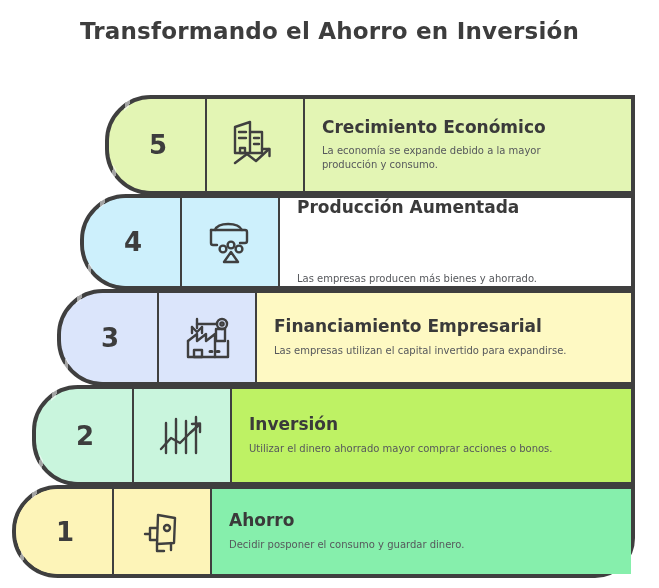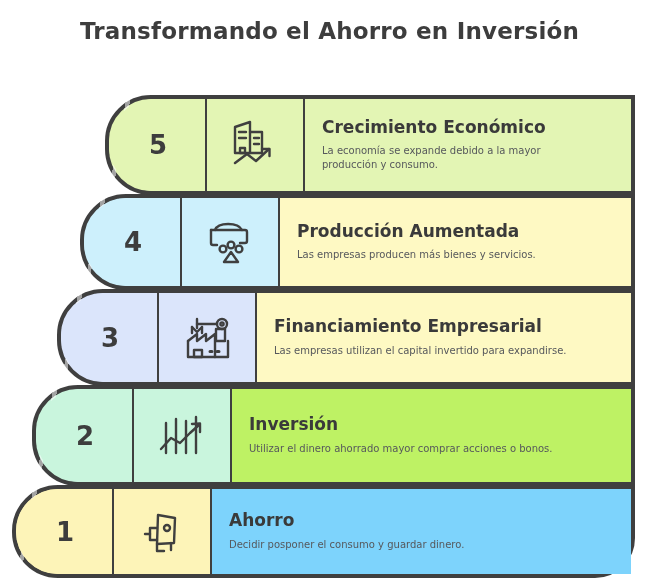--- a/index.html
+++ b/index.html
@@ -195,23 +195,23 @@
           <path d="M7 13 v13 a2 2 0 0 0 2 2 h4"></path>
           <path d="M11 13 C14 5, 34 5, 38 13"></path>
           <circle cx="19" cy="32" r="3.4"></circle>
           <circle cx="27" cy="28" r="3.4"></circle>
           <circle cx="35" cy="32" r="3.4"></circle>
           <path d="M27 35 L34 45 L20 45 Z"></path>
         </svg>
         <span class="divider-v" style="right:-2px;"></span>
       </div>
 
-      <div class="step-text-cell" style="background:#fef9c3;">
+      <div class="step-text-cell" style="background:#ffffff;justify-content:space-between;">
         <div class="step-heading">Producción Aumentada</div>
-        <div class="step-desc">Las empresas producen más bienes y servicios.</div>
+        <div class="step-desc">Las empresas producen más bienes y ahorrado.</div>
       </div>
     </div>
 
     <div class="step cap-left" style="left:57px; top:289px; width:578px; height:97px; background:#dbe5fb; z-index:3;">
       <div class="texture"></div>
 
       <div class="step-number-cell cap-left" style="width:98px; background:#dbe5fb;">
         <span class="step-number">3</span>
         <span class="divider-v" style="right:-2px;"></span>
       </div>
@@ -278,20 +278,20 @@
           <path d="M21 8 L38 11 L37 36 L20 37 Z"></path>
           <circle cx="30" cy="21" r="3"></circle>
           <path d="M20 21 L13 21 L13 33 L20 33"></path>
           <path d="M13 27 L8 27"></path>
           <path d="M20 37 L20 44 L27 44"></path>
           <path d="M34 36 L34 43"></path>
         </svg>
         <span class="divider-v" style="right:-2px;"></span>
       </div>
 
-      <div class="step-text-cell" style="background:#7dd3fc;">
+      <div class="step-text-cell" style="background:#86efac;">
         <div class="step-heading">Ahorro</div>
         <div class="step-desc" style="max-width:420px;">Decidir posponer el consumo y guardar dinero.</div>
       </div>
     </div>
 
   </div>
 </div>
 
 </body></html>

